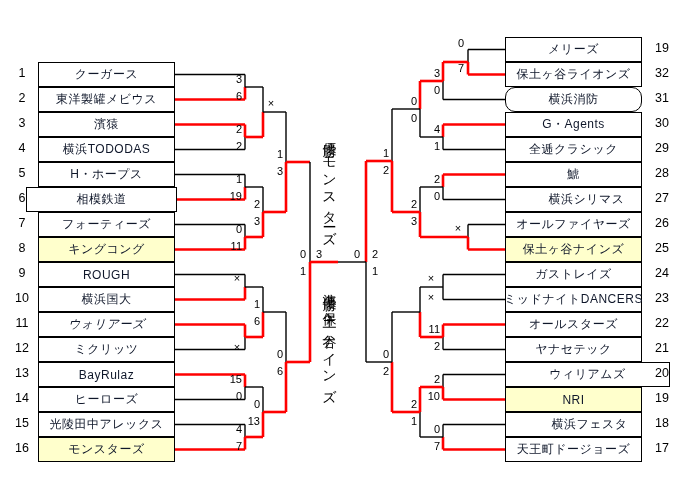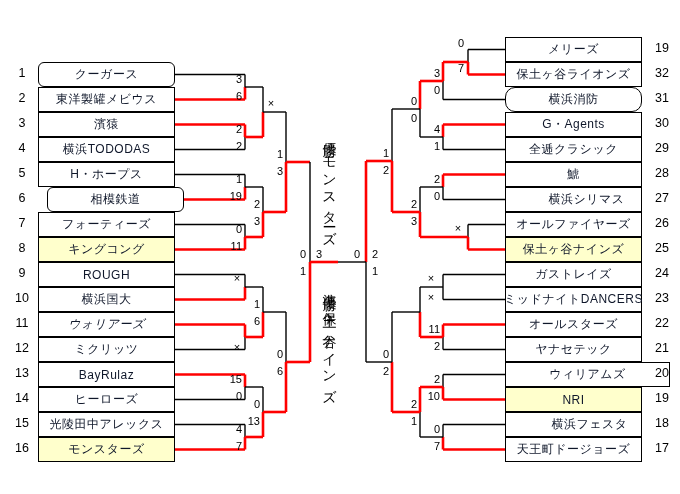--- a/index.html
+++ b/index.html
@@ -206,31 +206,31 @@
       <line x1="310" y1="262" x2="338" y2="262" stroke="#ff0000" stroke-width="2.6"></line>
       <line x1="338" y1="262" x2="366" y2="262" stroke="#000000" stroke-width="1.4"></line>
     </svg>
   <div class="vtext" style="left:321px;top:131px;">
     <span class="vlabel">優勝</span><span class="vname">モンスターズ</span>
   </div>
   <div class="vtext" style="left:321px;top:283px;">
     <span class="vlabel">準優勝</span><span class="vname">保土ヶ谷ナインズ</span>
   </div>
   <div id="teams">
-      <div class="team-box" style="left: 38px; top: 62px; width: 137px; height: 25px; border-radius: 6px;">クーガース</div>
+      <div class="team-box" style="left: 38px; top: 62px; width: 137px; height: 25px;">クーガース</div>
       <div class="seed" style="left: 9px; top: 66px;">1</div>
       <div class="team-box" style="left: 38px; top: 87px; width: 137px; height: 25px;">東洋製罐メビウス</div>
       <div class="seed" style="left: 9px; top: 91px;">2</div>
       <div class="team-box" style="left: 38px; top: 112px; width: 137px; height: 25px;">濱猿</div>
       <div class="seed" style="left: 9px; top: 116px;">3</div>
       <div class="team-box" style="left: 38px; top: 137px; width: 137px; height: 25px;">横浜TODODAS</div>
       <div class="seed" style="left: 9px; top: 141px;">4</div>
       <div class="team-box" style="left: 38px; top: 162px; width: 137px; height: 25px;">H・ホープス</div>
       <div class="seed" style="left: 9px; top: 166px;">5</div>
-      <div class="team-box" style="left: 47px; top: 187px; width: 137px; height: 25px; border-radius: 6px;">相模鉄道</div>
+      <div class="team-box" style="left: 26px; top: 187px; width: 151px; height: 25px;">相模鉄道</div>
       <div class="seed" style="left: 9px; top: 191px;">6</div>
       <div class="team-box" style="left: 38px; top: 212px; width: 137px; height: 25px;">フォーティーズ</div>
       <div class="seed" style="left: 9px; top: 216px;">7</div>
       <div class="team-box hl" style="left: 38px; top: 237px; width: 137px; height: 25px;">キングコング</div>
       <div class="seed" style="left: 9px; top: 241px;">8</div>
       <div class="team-box" style="left: 38px; top: 262px; width: 137px; height: 25px;">ROUGH</div>
       <div class="seed" style="left: 9px; top: 266px;">9</div>
       <div class="team-box" style="left: 38px; top: 287px; width: 137px; height: 25px;">横浜国大</div>
       <div class="seed" style="left: 9px; top: 291px;">10</div>
       <div class="team-box" style="left: 38px; top: 312px; width: 137px; height: 25px; font-style: italic;">ウォリアーズ</div>

